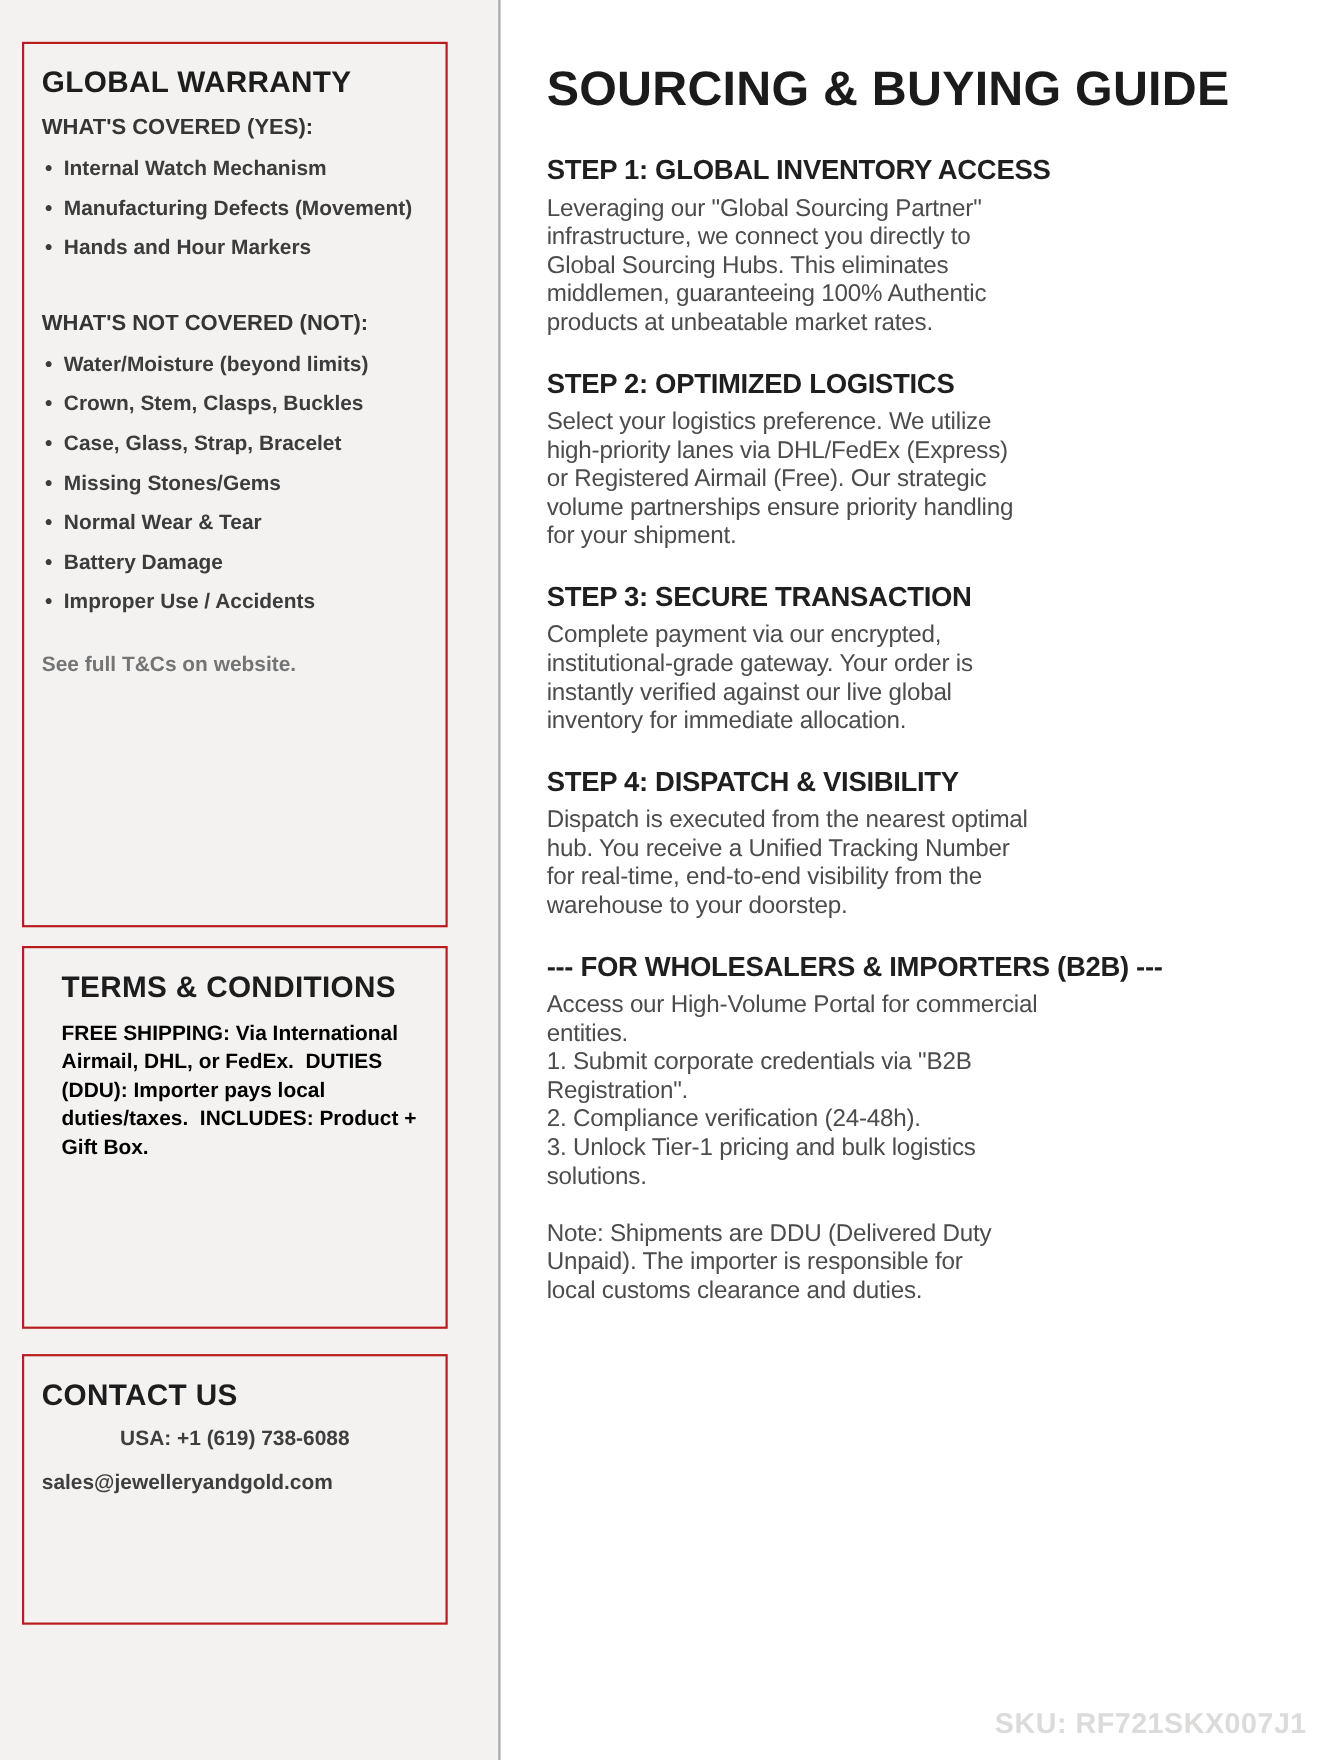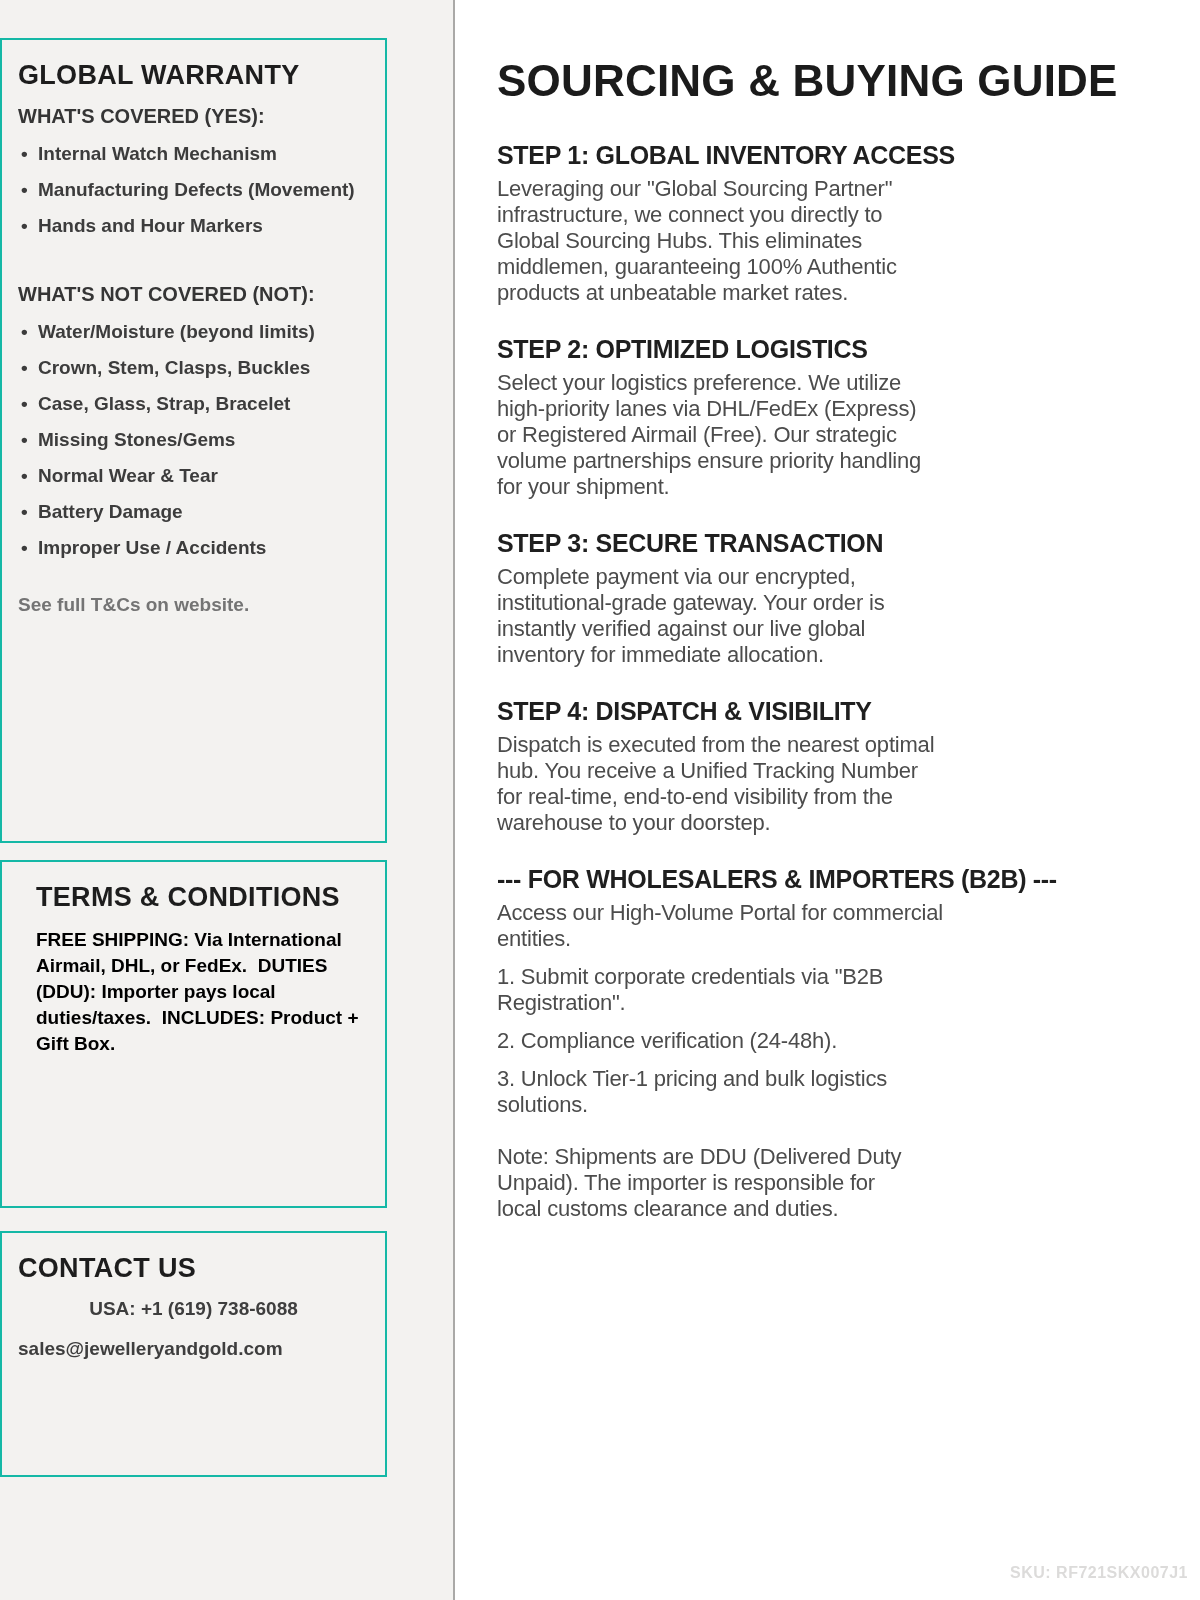--- a/index.html
+++ b/index.html
@@ -20,22 +20,23 @@
   .sidebar {
     position: absolute;
     left: 0; top: 0; bottom: 0;
     width: 455px;
     background: #f3f2f0;
     border-right: 2px solid #aaa9a7;
     box-sizing: border-box;
   }
   .side-box {
     box-sizing: border-box;
+    margin-left: 20px;
     width: 387px;
-    border: 2px solid #14b8a6;
+    border: 2px solid #b91c1c;
     padding: 20px 16px 0 16px;
     background: #f3f2f0;
   }
   .box-warranty { margin-top: 38px; height: 805px; }
   .box-terms    { margin-top: 17px; height: 348px; padding-left: 34px; }
   .box-contact  { margin-top: 23px; height: 246px; }
 
   .box-title {
     margin: 0 0 14px 0;
     font-size: 27px;
@@ -116,27 +117,27 @@
   .step-heading.first { margin-top: 0; }
   .step-body {
     margin: 0;
     font-size: 22px;
     line-height: 26px;
     font-weight: 500;
     letter-spacing: -0.2px;
     color: #4c4c4c;
     white-space: pre-wrap;
   }
-  .b2b-item { margin-top: 12px; }
+  .b2b-item { }
   .b2b-note { margin-top: 26px; }
 
   .sku {
     position: absolute;
     right: 12px; bottom: 18px;
-    font-size: 16px;
+    font-size: 26px;
     font-weight: 700;
     letter-spacing: 0.5px;
     color: #dcdbda;
     text-align: right;
   }
 </style>
 </head>
 <body>
 
 <div class="page">

